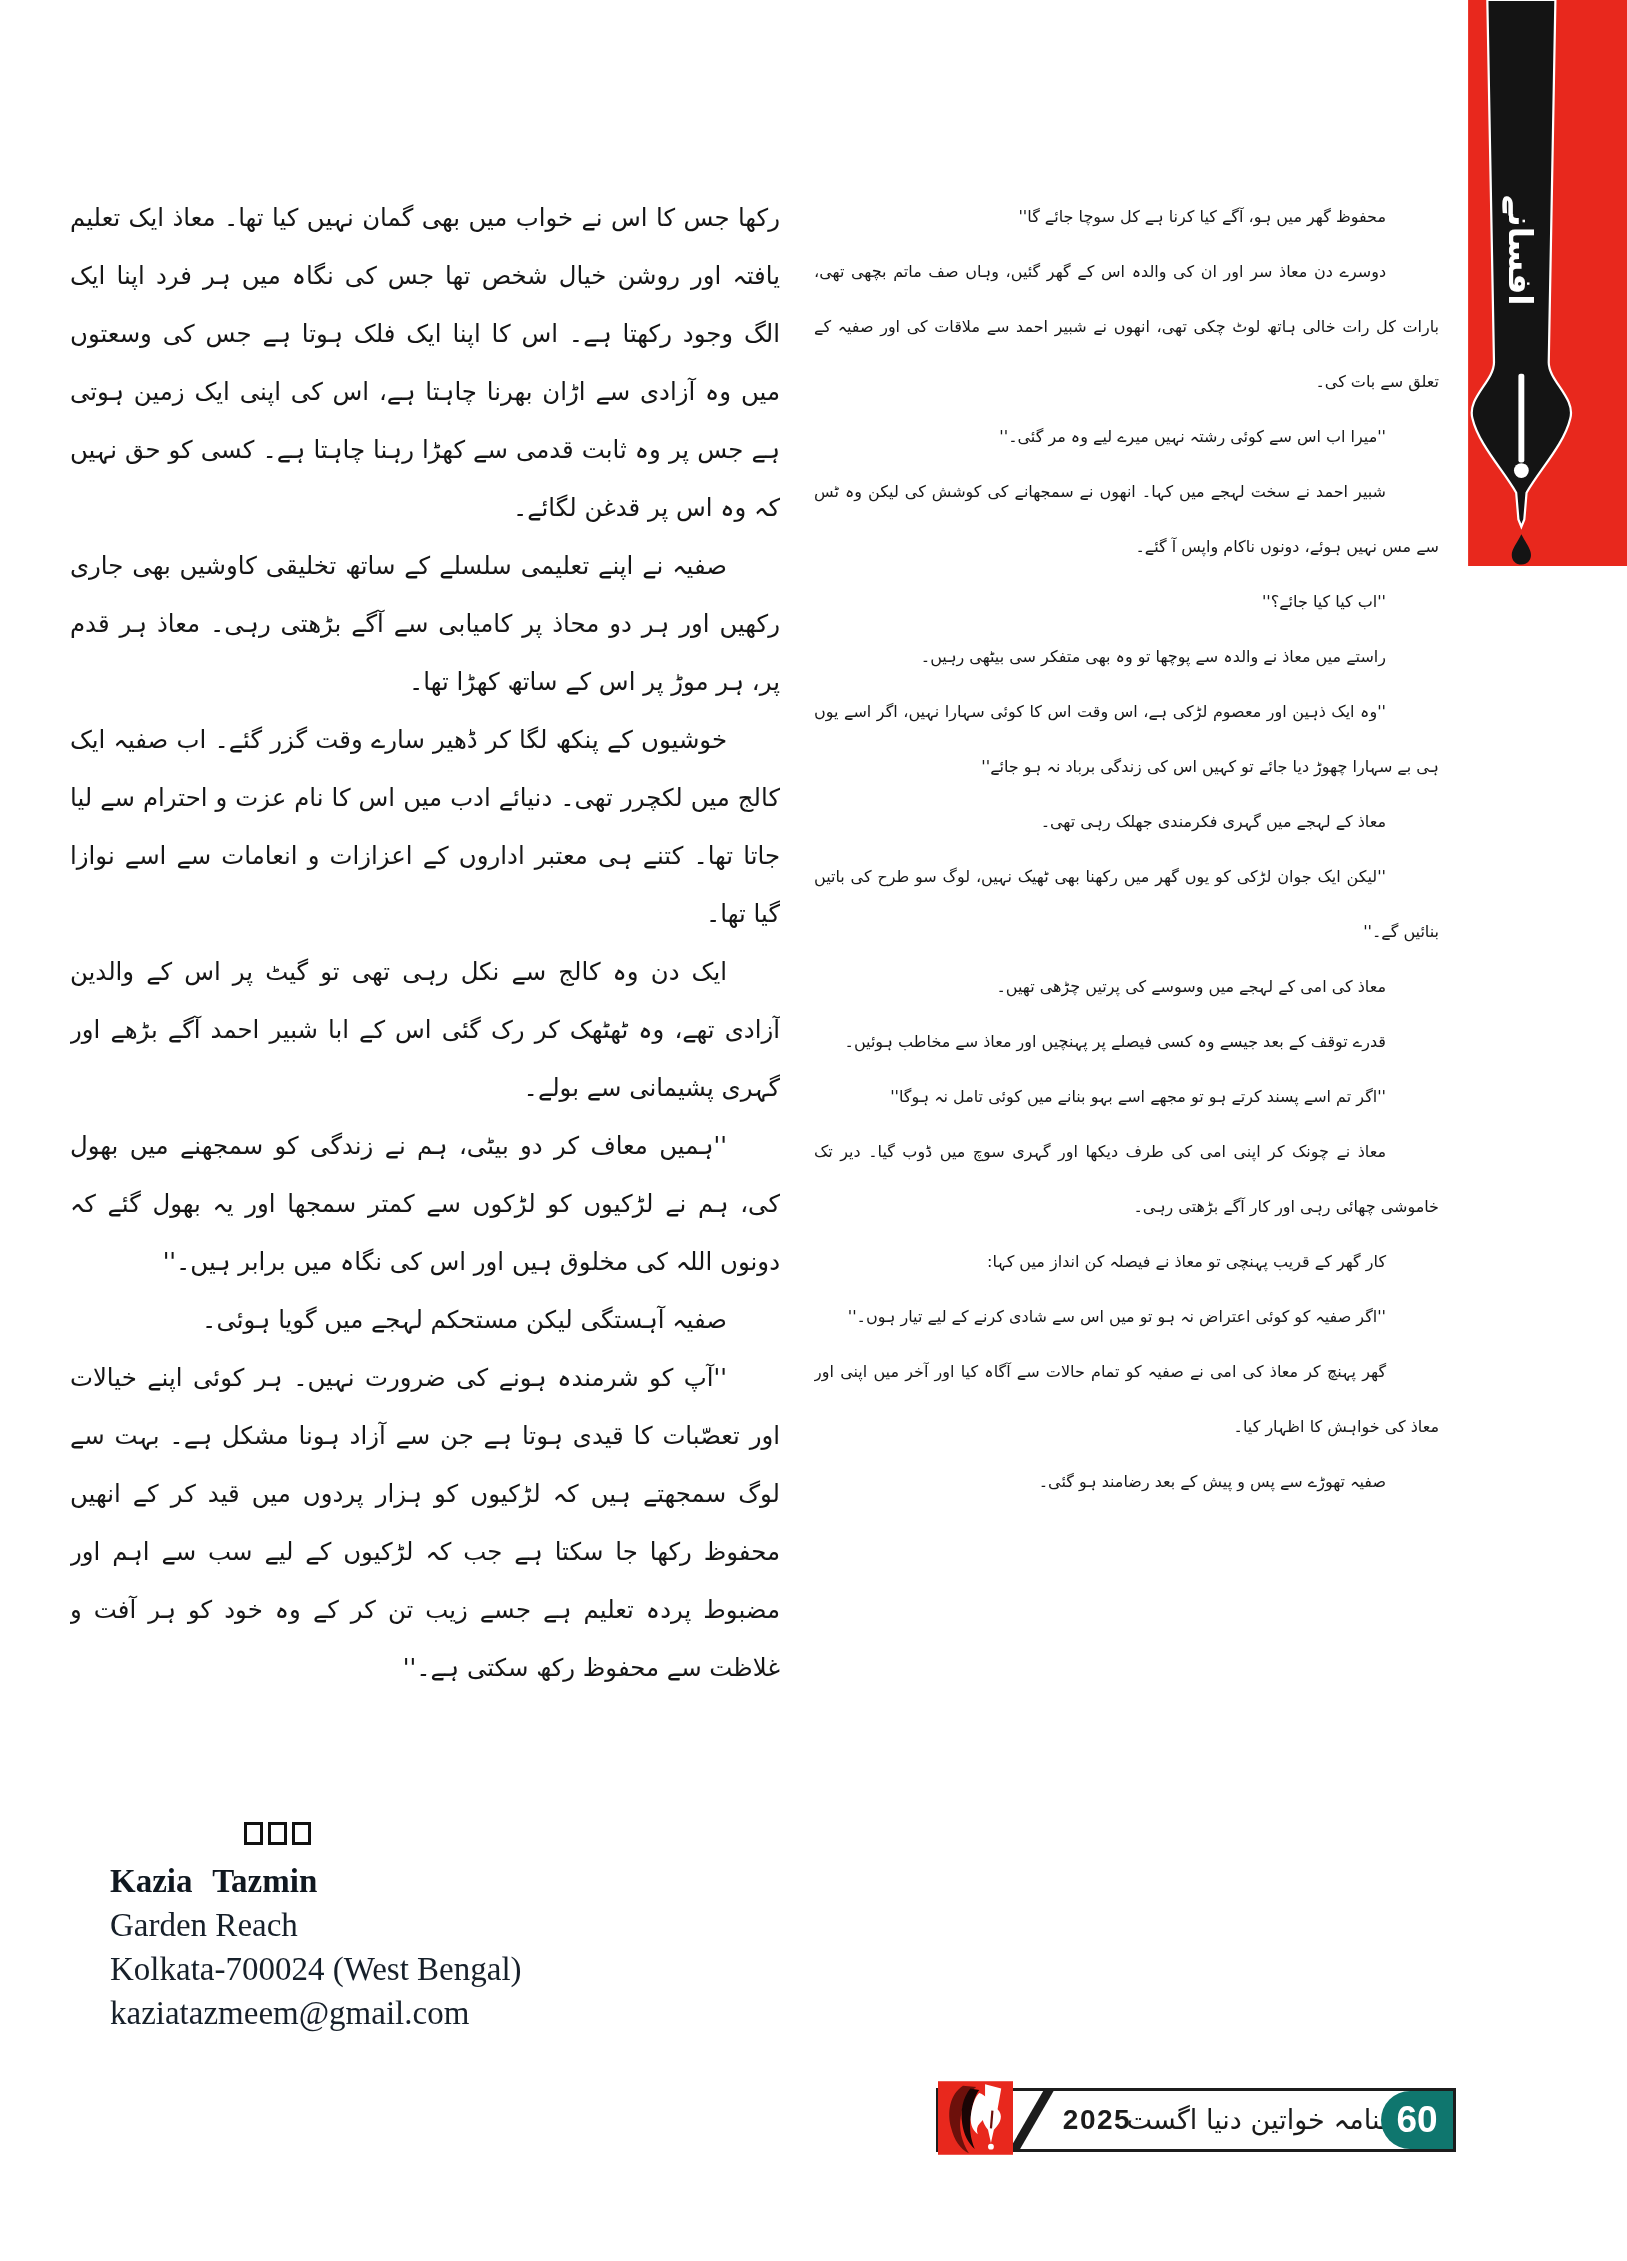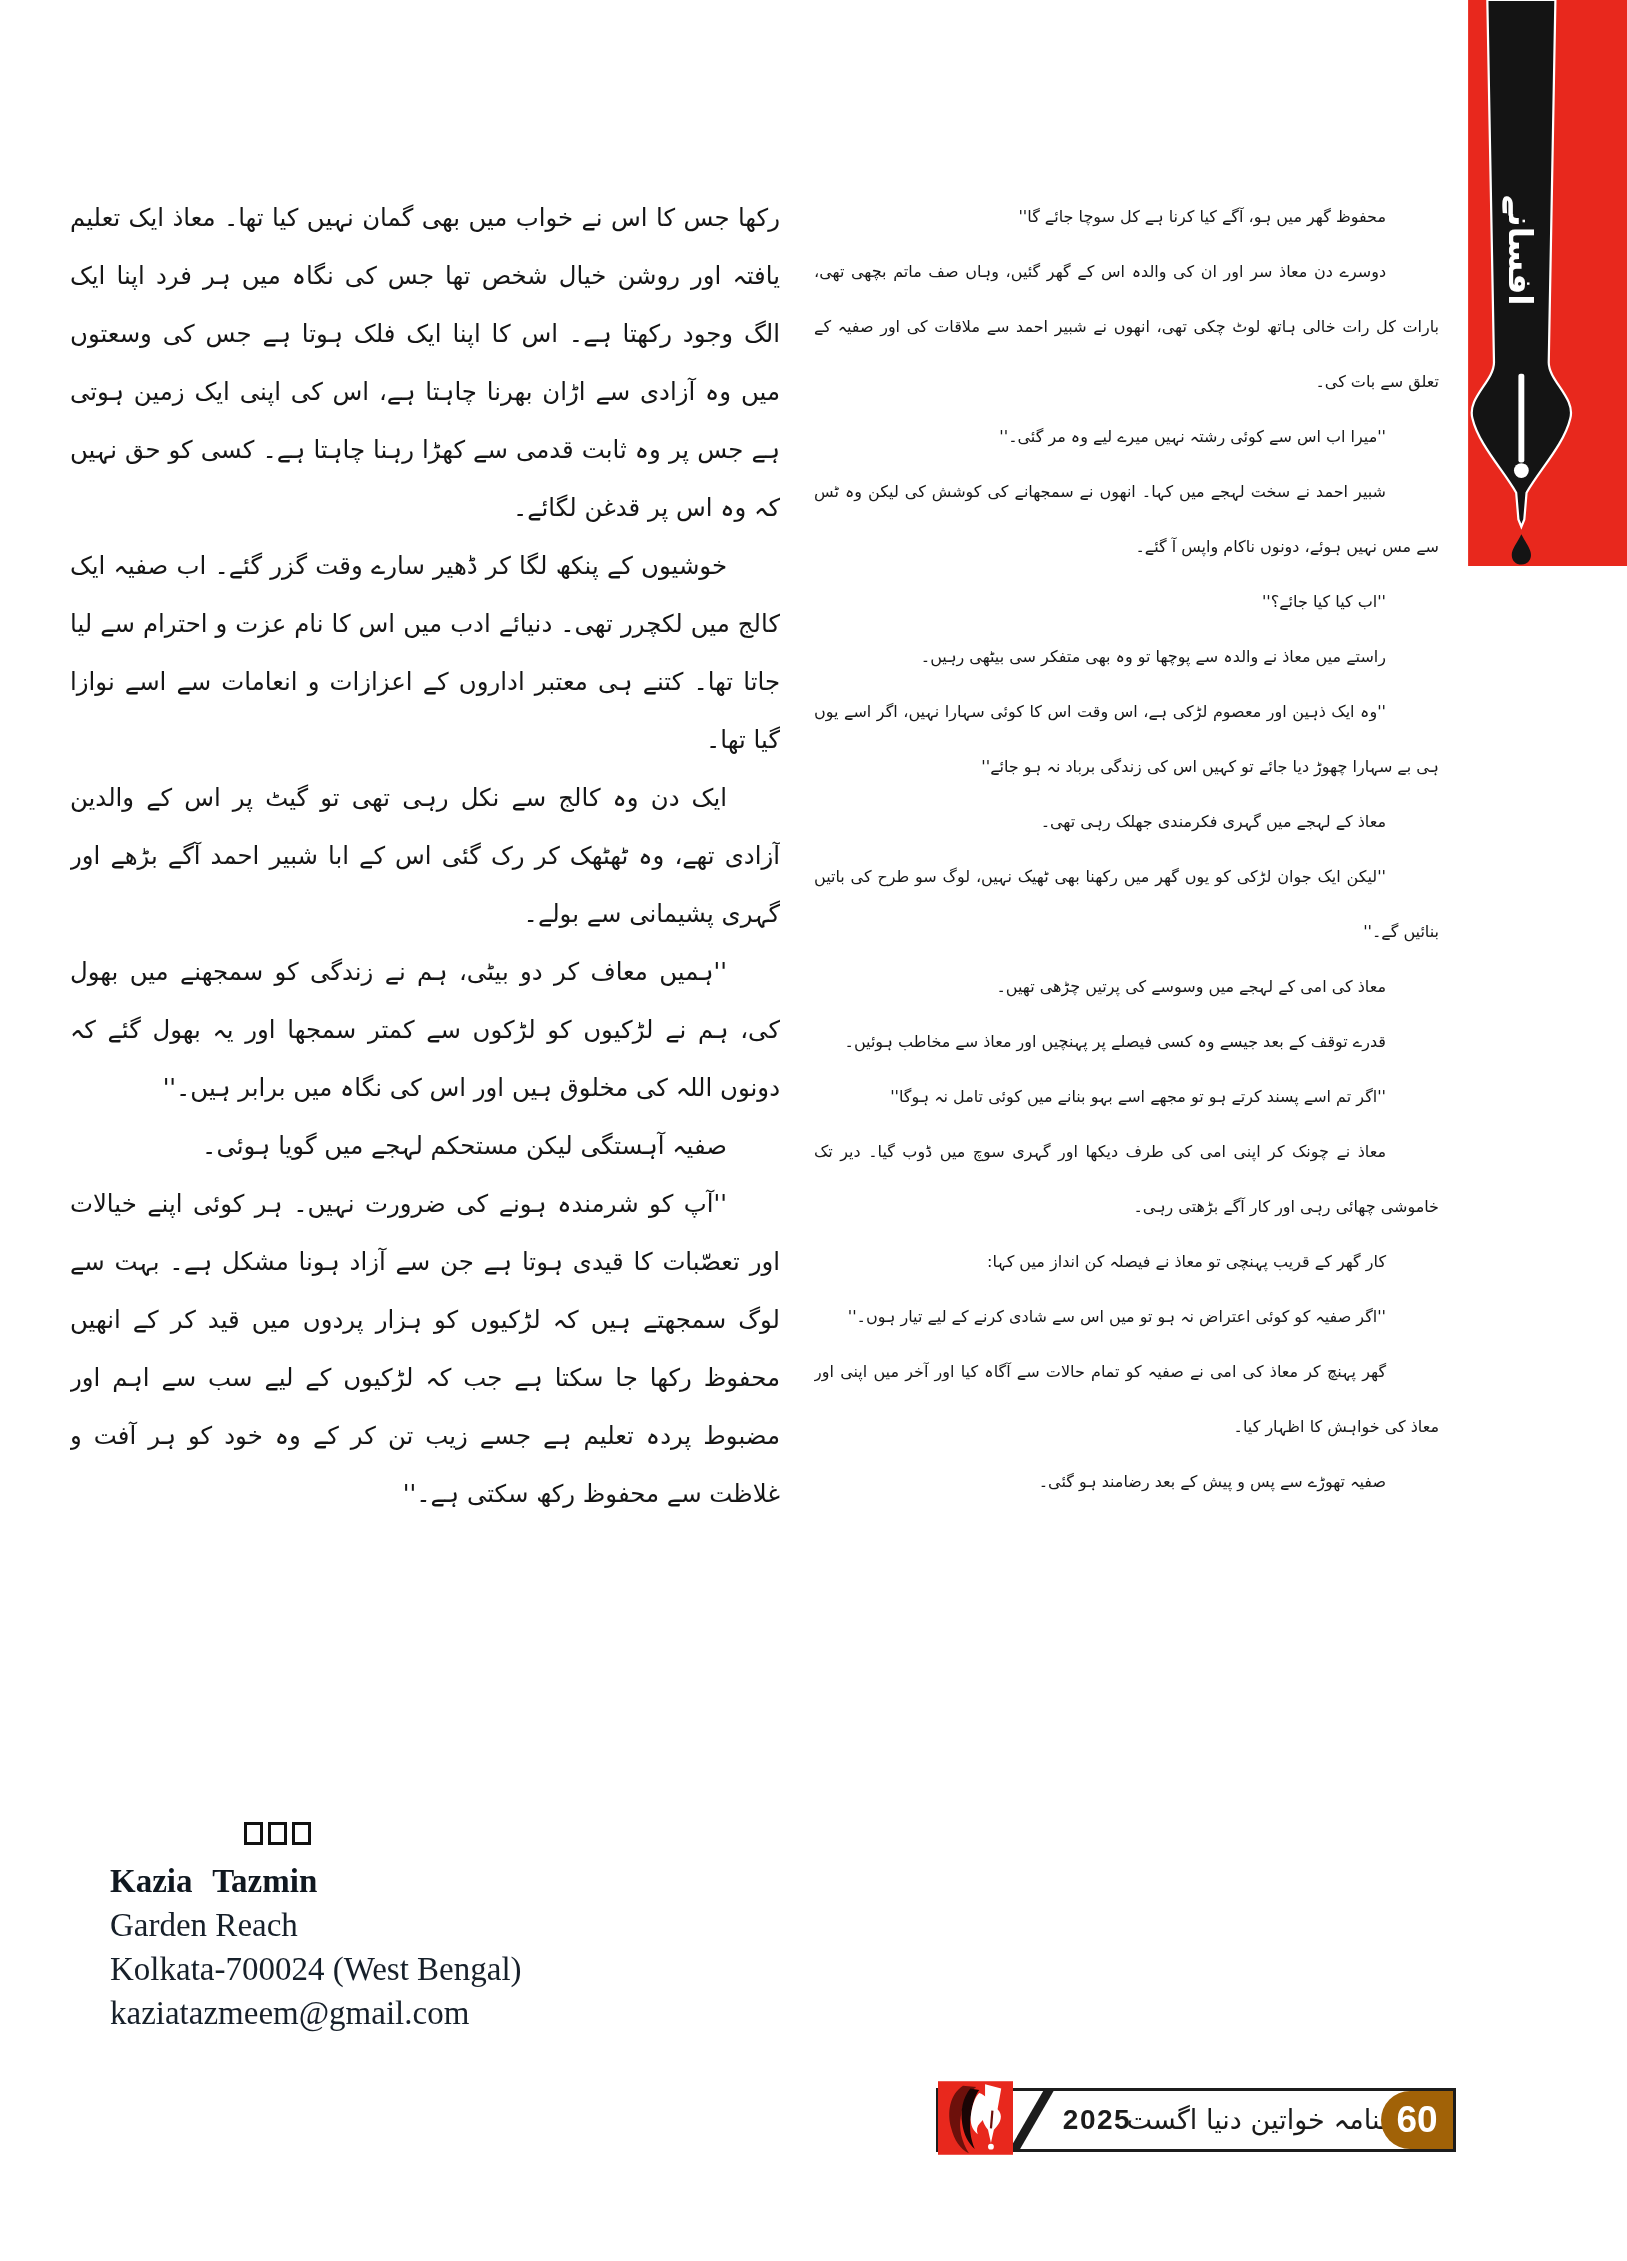--- a/index.html
+++ b/index.html
@@ -30,21 +30,21 @@
           font-family:"Liberation Sans",sans-serif;}
   .footer-frame{position:absolute;left:0;top:6.7px;width:520px;height:64px;
                 border:3.7px solid #1c1c1c;background:#fff;box-sizing:border-box;overflow:hidden;}
   .slash{position:absolute;left:87px;top:-18.5px;width:9px;height:100px;background:#1c1c1c;
          transform:rotate(30deg);}
   .year{position:absolute;left:102px;top:0;height:100%;width:112px;display:flex;align-items:center;
         justify-content:center;font-size:28px;font-weight:bold;color:#1b1b1b;letter-spacing:1.5px;}
   .mag-label{position:absolute;left:216px;top:0;height:100%;width:235px;display:flex;align-items:center;
         justify-content:center;font-size:27px;color:#1b1b1b;direction:rtl;
         font-family:"DejaVu Sans",sans-serif;white-space:nowrap;}
-  .page-badge{position:absolute;right:0;top:0;height:100%;width:72px;background:#a16207;
+  .page-badge{position:absolute;right:0;top:0;height:100%;width:72px;background:#0f766e;
         border-radius:36px 0 0 36px;display:flex;align-items:center;justify-content:center;
         color:#ffffff;font-size:37px;font-weight:bold;}
   .footer-logo{position:absolute;left:1.5px;top:0;width:75px;height:74px;}
 </style>
 </head>
 <body>
 
 <div class="nib-banner">
   <svg width="160" height="566" viewBox="0 0 216 765">
     <rect width="216" height="765" fill="#e8281d"></rect>
@@ -52,20 +52,21 @@
              L76,702 L72,712 L68,702 L65,666 C48,636 14,600 6,566 C-2,538 35,515 35,490 Z" fill="#141414" stroke="#ffffff" stroke-width="3"></path>
     <rect x="68" y="505" width="8" height="120" rx="3" fill="#ffffff"></rect>
     <circle cx="72" cy="636" r="10" fill="#ffffff"></circle>
     <path d="M72,722 C78,734 85,742 85,750 C85,758 79,763 72,763 C65,763 59,758 59,750 C59,742 66,734 72,722 Z" fill="#141414"></path>
   </svg>
   <div class="nib-label">افسانے</div>
 </div>
 
 <div class="column" id="col-left">
     <p class="para">رکھا جس کا اس نے خواب میں بھی گمان نہیں کیا تھا۔ معاذ ایک تعلیم یافتہ اور روشن خیال شخص تھا جس کی نگاہ میں ہر فرد اپنا ایک الگ وجود رکھتا ہے۔ اس کا اپنا ایک فلک ہوتا ہے جس کی وسعتوں میں وہ آزادی سے اڑان بھرنا چاہتا ہے، اس کی اپنی ایک زمین ہوتی ہے جس پر وہ ثابت قدمی سے کھڑا رہنا چاہتا ہے۔ کسی کو حق نہیں کہ وہ اس پر قدغن لگائے۔</p>
+    <p class="para">صفیہ نے اپنے تعلیمی سلسلے کے ساتھ تخلیقی کاوشیں بھی جاری رکھیں اور ہر دو محاذ پر کامیابی سے آگے بڑھتی رہی۔ معاذ ہر قدم پر، ہر موڑ پر اس کے ساتھ کھڑا تھا۔</p>
     <p class="para">خوشیوں کے پنکھ لگا کر ڈھیر سارے وقت گزر گئے۔ اب صفیہ ایک کالج میں لکچرر تھی۔ دنیائے ادب میں اس کا نام عزت و احترام سے لیا جاتا تھا۔ کتنے ہی معتبر اداروں کے اعزازات و انعامات سے اسے نوازا گیا تھا۔</p>
     <p class="para">ایک دن وہ کالج سے نکل رہی تھی تو گیٹ پر اس کے والدین آزادی تھے، وہ ٹھٹھک کر رک گئی اس کے ابا شبیر احمد آگے بڑھے اور گہری پشیمانی سے بولے۔</p>
     <p class="para">''ہمیں معاف کر دو بیٹی، ہم نے زندگی کو سمجھنے میں بھول کی، ہم نے لڑکیوں کو لڑکوں سے کمتر سمجھا اور یہ بھول گئے کہ دونوں اللہ کی مخلوق ہیں اور اس کی نگاہ میں برابر ہیں۔''</p>
     <p class="para">صفیہ آہستگی لیکن مستحکم لہجے میں گویا ہوئی۔</p>
     <p class="para">''آپ کو شرمندہ ہونے کی ضرورت نہیں۔ ہر کوئی اپنے خیالات اور تعصّبات کا قیدی ہوتا ہے جن سے آزاد ہونا مشکل ہے۔ بہت سے لوگ سمجھتے ہیں کہ لڑکیوں کو ہزار پردوں میں قید کر کے انھیں محفوظ رکھا جا سکتا ہے جب کہ لڑکیوں کے لیے سب سے اہم اور مضبوط پردہ تعلیم ہے جسے زیب تن کر کے وہ خود کو ہر آفت و غلاظت سے محفوظ رکھ سکتی ہے۔''</p>
   </div>
 
 <div class="column" id="col-right">
     <p class="para">محفوظ گھر میں ہو، آگے کیا کرنا ہے کل سوچا جائے گا''</p>
     <p class="para">دوسرے دن معاذ سر اور ان کی والدہ اس کے گھر گئیں، وہاں صف ماتم بچھی تھی، بارات کل رات خالی ہاتھ لوٹ چکی تھی، انھوں نے شبیر احمد سے ملاقات کی اور صفیہ کے تعلق سے بات کی۔</p>

